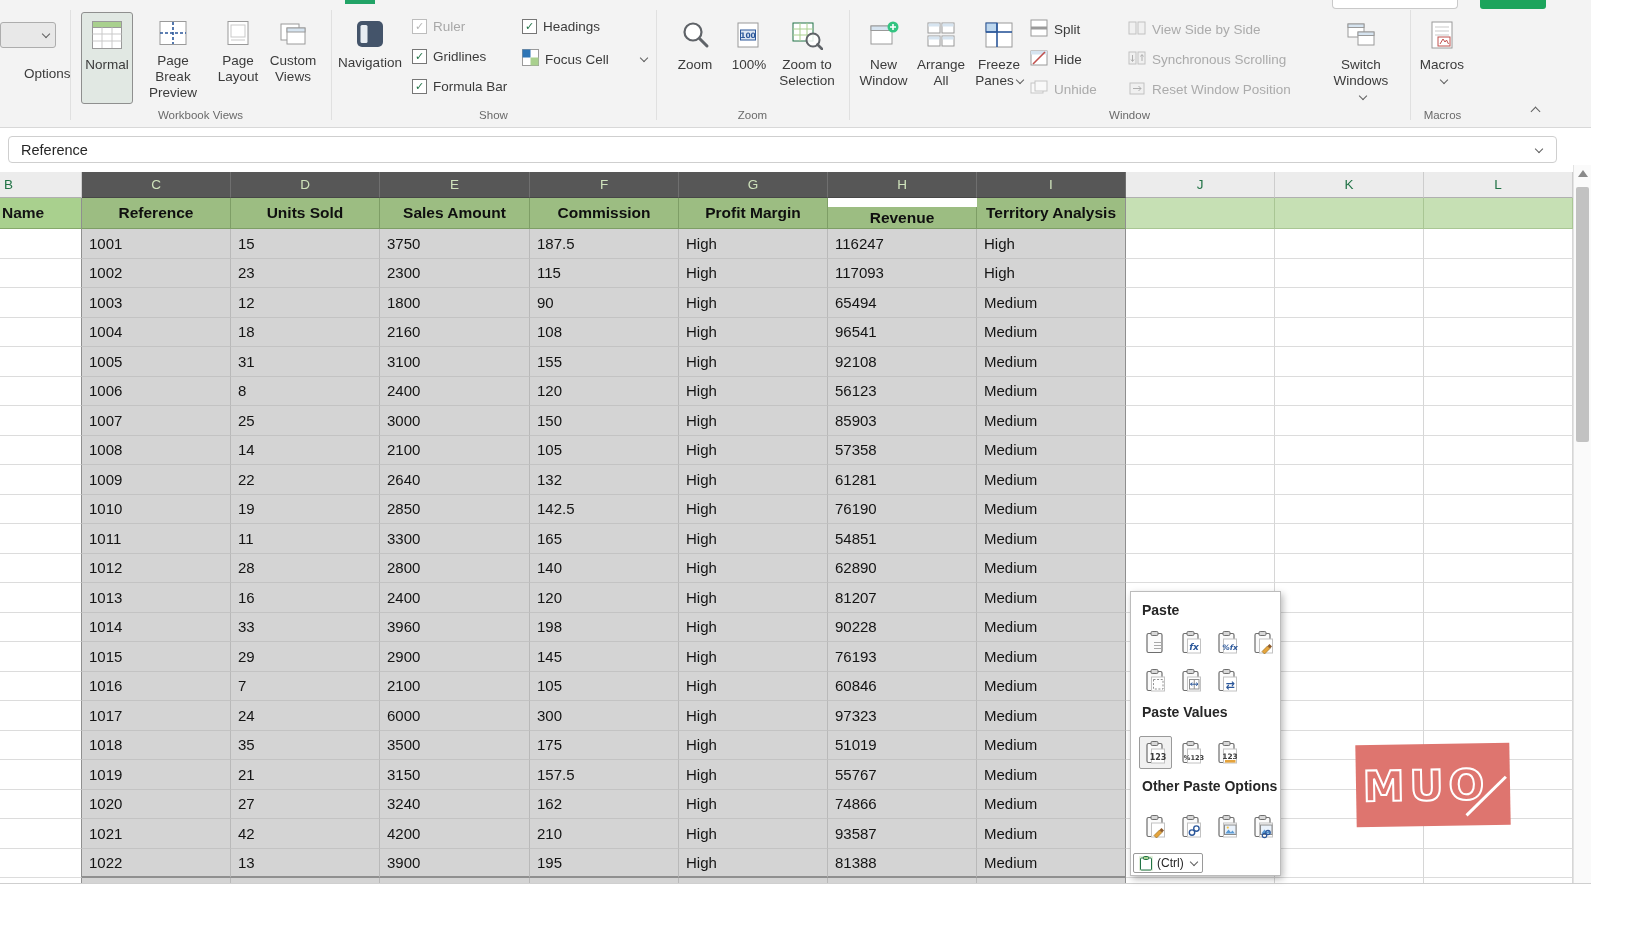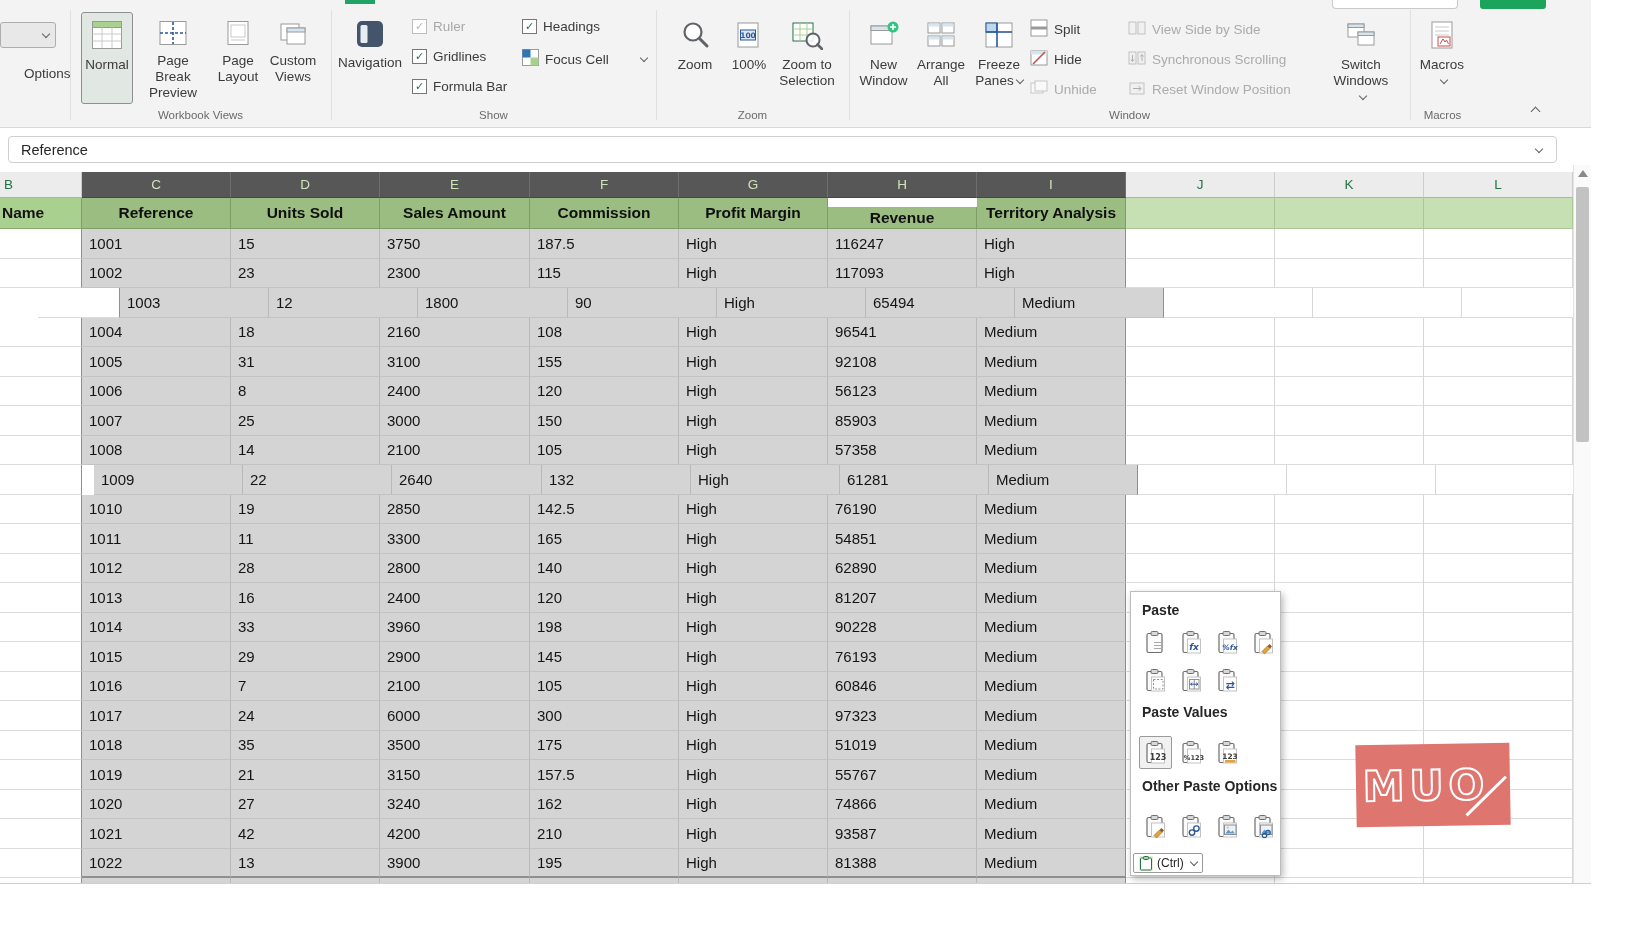--- a/index.html
+++ b/index.html
@@ -350,21 +350,21 @@
           <div class="cell c-sel" style="width: 149px;">23</div>
           <div class="cell c-sel" style="width: 150px;">2300</div>
           <div class="cell c-sel" style="width: 149px;">115</div>
           <div class="cell c-sel" style="width: 149px;">High</div>
           <div class="cell c-sel" style="width: 149px;">117093</div>
           <div class="cell c-sel edge" style="width: 149px;">High</div>
           <div class="cell c-plain" style="width: 149px;"></div>
           <div class="cell c-plain" style="width: 149px;"></div>
           <div class="cell c-plain" style="width: 149px;"></div>
         </div>
-        <div class="srow" style="height: 29.5px; padding-left: 38px;">
+        <div class="srow" style="height: 29.5px;">
           <div class="cell c-plain edge" style="width: 82px;"></div>
           <div class="cell c-sel" style="width: 149px;">1003</div>
           <div class="cell c-sel" style="width: 149px;">12</div>
           <div class="cell c-sel" style="width: 150px;">1800</div>
           <div class="cell c-sel" style="width: 149px;">90</div>
           <div class="cell c-sel" style="width: 149px;">High</div>
           <div class="cell c-sel" style="width: 149px;">65494</div>
           <div class="cell c-sel edge" style="width: 149px;">Medium</div>
           <div class="cell c-plain" style="width: 149px;"></div>
           <div class="cell c-plain" style="width: 149px;"></div>
@@ -430,21 +430,21 @@
           <div class="cell c-sel" style="width: 149px;">105</div>
           <div class="cell c-sel" style="width: 149px;">High</div>
           <div class="cell c-sel" style="width: 149px;">57358</div>
           <div class="cell c-sel edge" style="width: 149px;">Medium</div>
           <div class="cell c-plain" style="width: 149px;"></div>
           <div class="cell c-plain" style="width: 149px;"></div>
           <div class="cell c-plain" style="width: 149px;"></div>
         </div>
         <div class="srow" style="height: 29.5px;">
           <div class="cell c-plain edge" style="width: 82px;"></div>
-          <div class="cell c-sel" style="width: 149px; margin-left: 12px;">1009</div>
+          <div class="cell c-sel" style="width: 149px;">1009</div>
           <div class="cell c-sel" style="width: 149px;">22</div>
           <div class="cell c-sel" style="width: 150px;">2640</div>
           <div class="cell c-sel" style="width: 149px;">132</div>
           <div class="cell c-sel" style="width: 149px;">High</div>
           <div class="cell c-sel" style="width: 149px;">61281</div>
           <div class="cell c-sel edge" style="width: 149px;">Medium</div>
           <div class="cell c-plain" style="width: 149px;"></div>
           <div class="cell c-plain" style="width: 149px;"></div>
           <div class="cell c-plain" style="width: 149px;"></div>
         </div>

